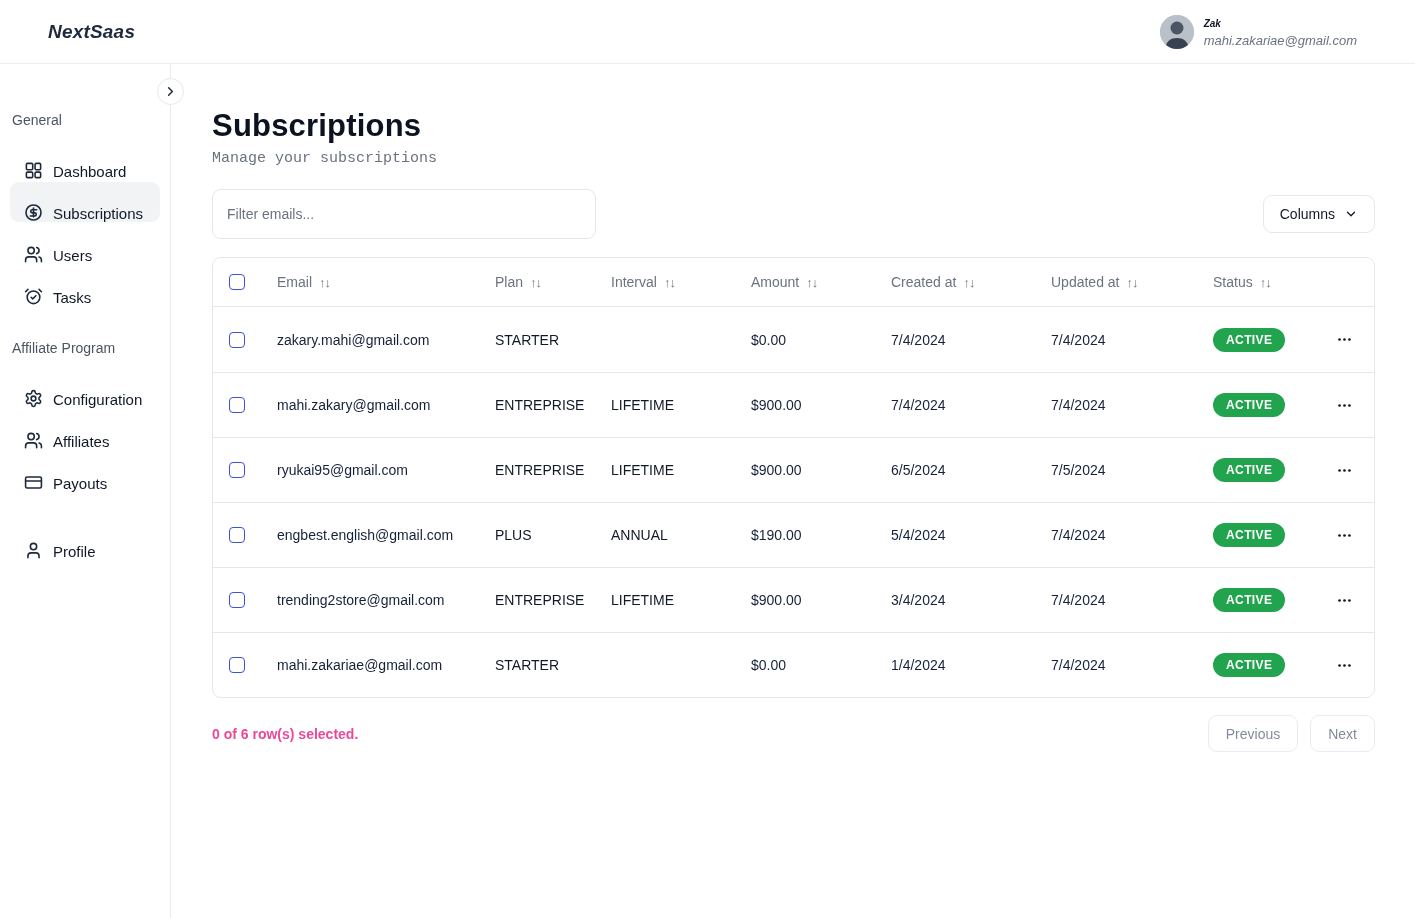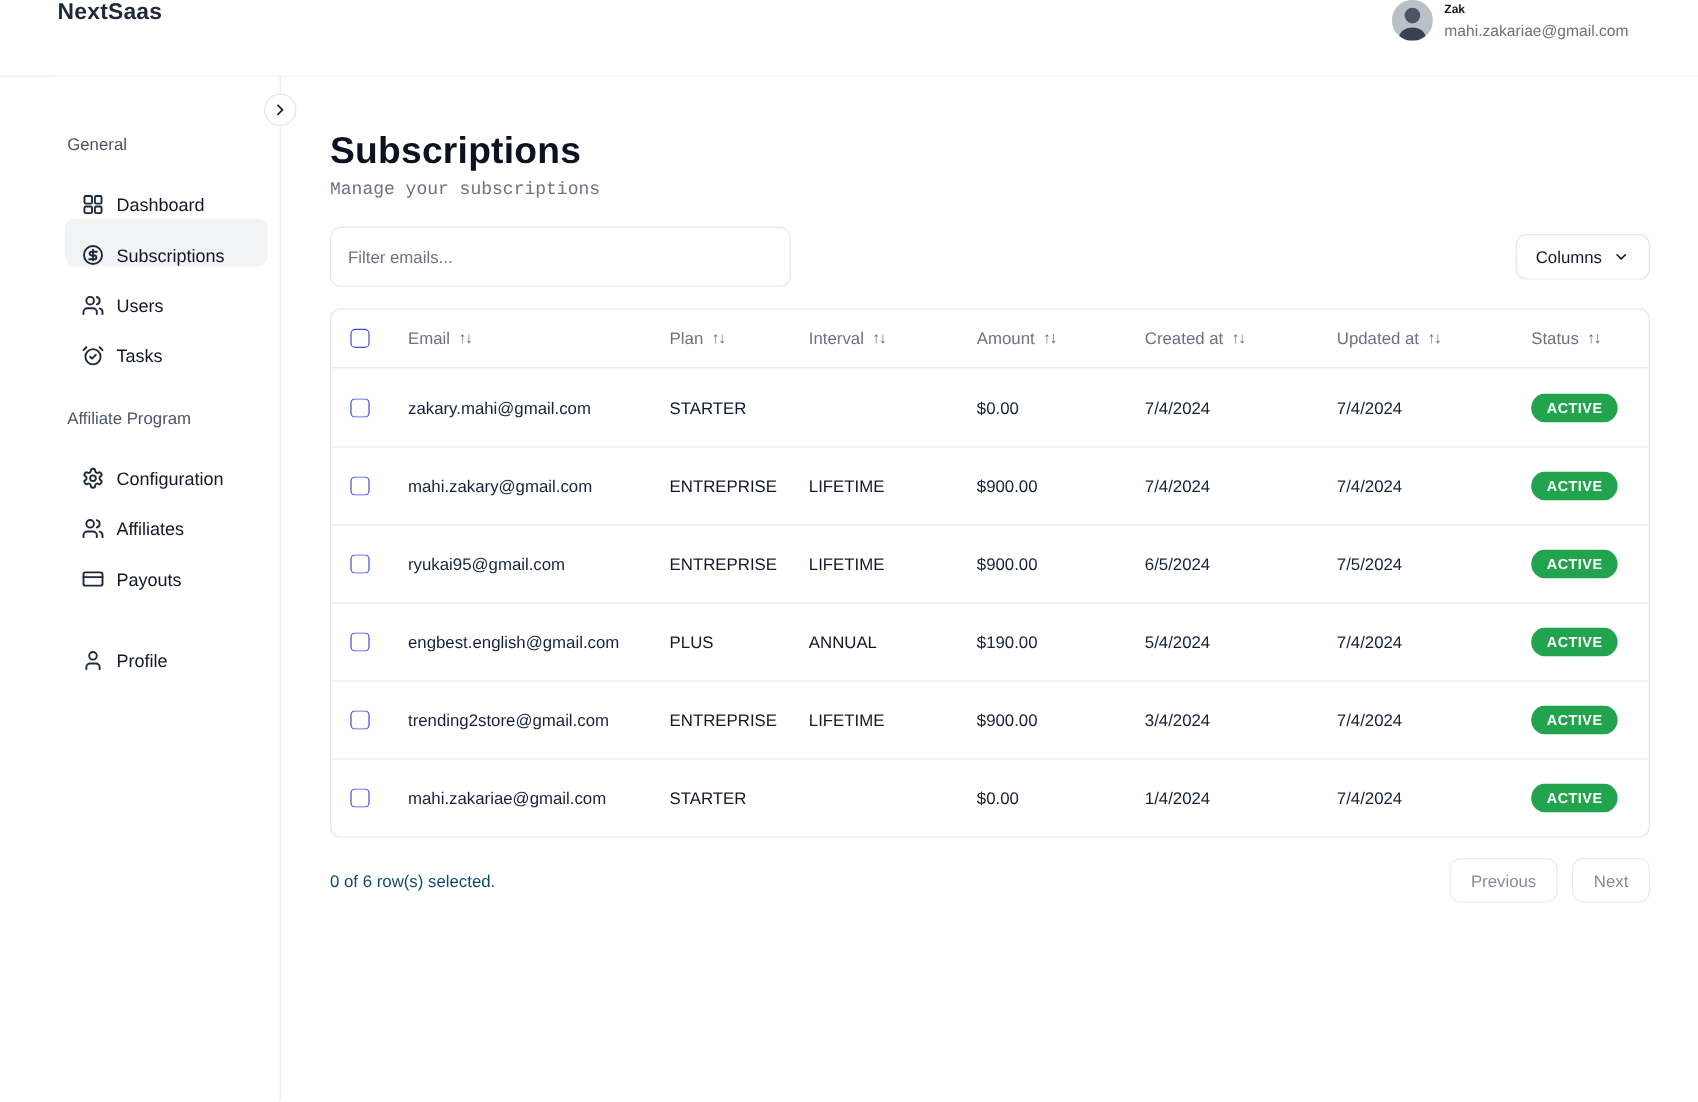--- a/index.html
+++ b/index.html
@@ -8,33 +8,33 @@
     --green:#22a34e;
     --border:#e5e7eb;
     --text-dark:#0f172a;
     --text-gray:#6b7280;
     --text-light:#858c99;
   }
   html,body{width:1415px;height:918px;overflow:hidden;background:#fff;
     font-family:"Liberation Sans", sans-serif; color:var(--text-dark);}
 
   
-  .topbar{height:64px;display:flex;align-items:flex-start;justify-content:space-between;
-    padding:0 58px 0 48px;border-bottom:1px solid #eceef1;background:#fff;}
+  .topbar{height:64px;display:flex;align-items:center;justify-content:space-between;
+    padding:0 58px 0 48px;border-bottom:1px solid #eceef1;background:#fff;font-style:italic;}
   .brand{font-size:19px;font-weight:700;color:#1e293b;letter-spacing:.2px;}
   .userchip{display:flex;align-items:center;gap:10px;}
   .avatar{width:34px;height:34px;border-radius:50%;overflow:hidden;background:#c9cfd6;
     display:flex;align-items:flex-end;justify-content:center;}
   .user-name{font-size:10px;font-weight:700;color:#111827;line-height:18px;}
   .user-email{font-size:13px;color:var(--text-gray);line-height:16px;}
 
   
   .app{display:flex;height:854px;}
-  .sidebar{width:190px;border-right:1px solid #e8eaee;position:relative;padding-top:40px;
-    background:#fff;flex-shrink:0;margin-left:44px;}
+  .sidebar{width:171px;border-right:1px solid #e8eaee;position:relative;padding-top:40px;
+    background:#fff;flex-shrink:0;}
   .sb-toggle{position:absolute;top:14px;right:-14px;width:27px;height:27px;border-radius:50%;
     background:#fff;border:1px solid var(--border);display:flex;align-items:center;justify-content:center;
     cursor:pointer;z-index:5;}
   .sb-section{margin-bottom:8px;}
   .sb-label{font-size:14px;color:#4b5563;padding:8px 12px 10px 12px;}
   .sb-item{display:flex;align-items:flex-end;gap:10px;height:40px;margin:2px 10px 2px 10px;
     padding:0 8px 0 14px;border-radius:9px;font-size:15px;font-weight:500;color:#111827;cursor:pointer;}
   .sb-item.active{background:#f1f3f5;}
   .sb-item svg{flex-shrink:0;}
   .sb-gap{height:18px;}
@@ -53,35 +53,35 @@
     cursor:pointer;font-family:"Liberation Sans",sans-serif;}
 
   
   .table-card{margin-top:18px;border:1px solid var(--border);border-radius:9px;overflow:hidden;}
   .tr,.thead-row{display:grid;grid-template-columns:48px 218px 116px 140px 140px 160px 162px 120px 1fr;
     align-items:center;}
   .thead-row{height:49px;border-bottom:1px solid var(--border);}
   .tr{height:65px;}
   .tr + .tr{border-top:1px solid var(--border);}
   .th{font-size:14px;color:var(--text-gray);font-weight:500;padding:0 10px 0 16px;
-    display:flex;align-items:flex-start;gap:7px;cursor:pointer;white-space:nowrap;}
+    display:flex;align-items:flex-end;gap:7px;cursor:pointer;white-space:nowrap;}
   .sort{font-size:13px;color:#6b7280;letter-spacing:-1px;}
   .td{font-size:14px;color:#16213a;padding:0 10px 0 16px;white-space:nowrap;overflow:hidden;}
   .td-plan,.td-interval{color:#111827;}
   .checkbox{width:16px;height:16px;border:1.6px solid var(--accent);border-radius:4px;
     display:inline-block;background:#fff;cursor:pointer;}
   .td-check,.th-check{padding-left:16px;display:flex;align-items:center;}
   .badge{display:inline-block;background:var(--green);color:#fff;font-size:12px;font-weight:700;
     letter-spacing:.4px;padding:5px 13px;border-radius:999px;}
   .actions-btn{width:34px;height:30px;display:flex;align-items:center;justify-content:center;
     background:transparent;border:none;cursor:pointer;}
 
   
   .table-footer{display:flex;align-items:center;justify-content:space-between;margin-top:17px;}
-  .selection-text{font-size:14px;color:#0c4a6e;}
+  .selection-text{font-size:14px;color:#ec4899;font-weight:bold;}
   .pager{display:flex;gap:12px;}
   .pager-btn{height:37px;padding:0 17px;background:#fff;border:1px solid #e9ebef;border-radius:9px;
     font-size:14px;font-weight:500;color:var(--text-light);cursor:pointer;
     font-family:"Liberation Sans",sans-serif;}
 </style>
 </head>
 <body>
 
 <header class="topbar">
   <div class="brand">NextSaas</div>

